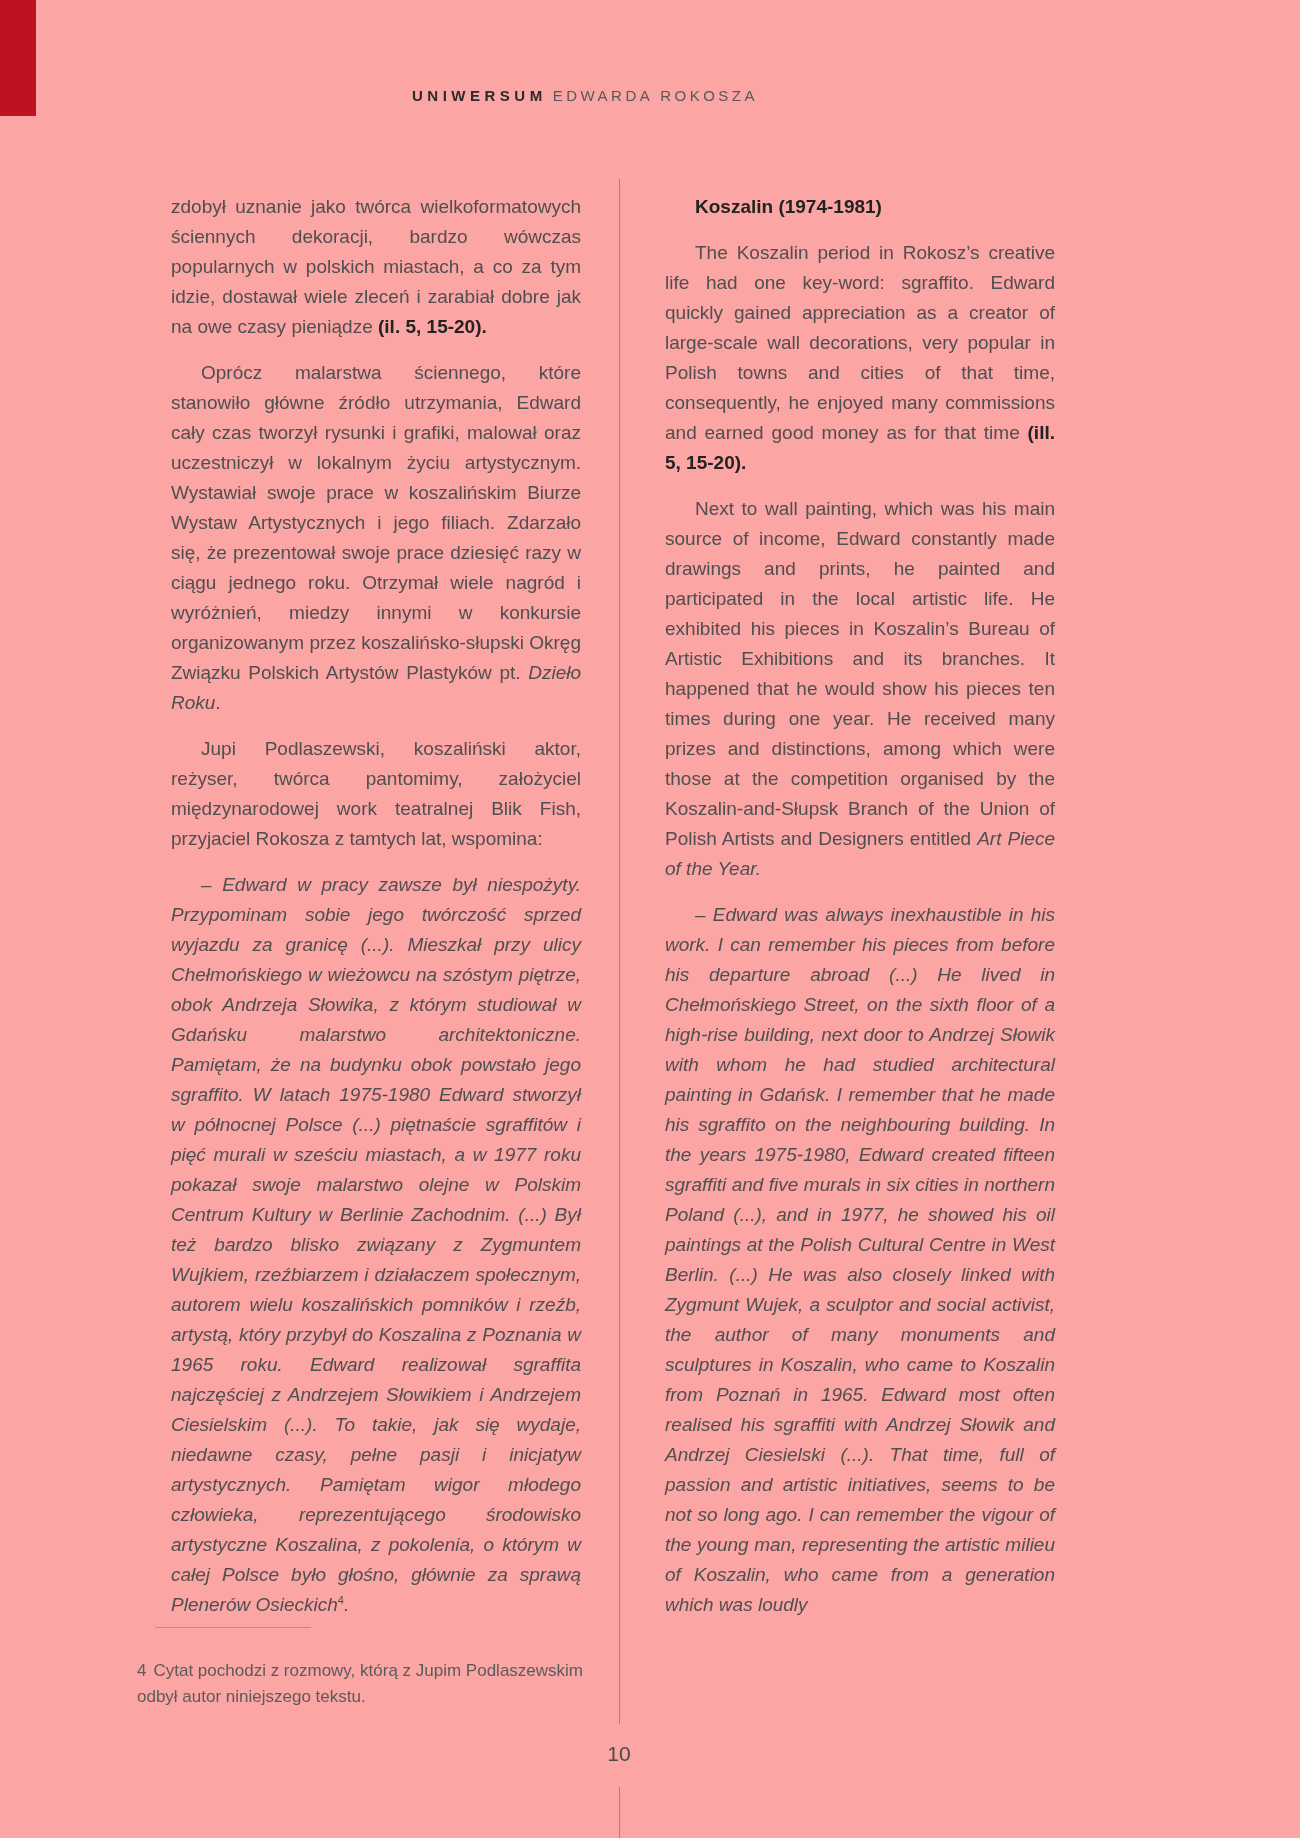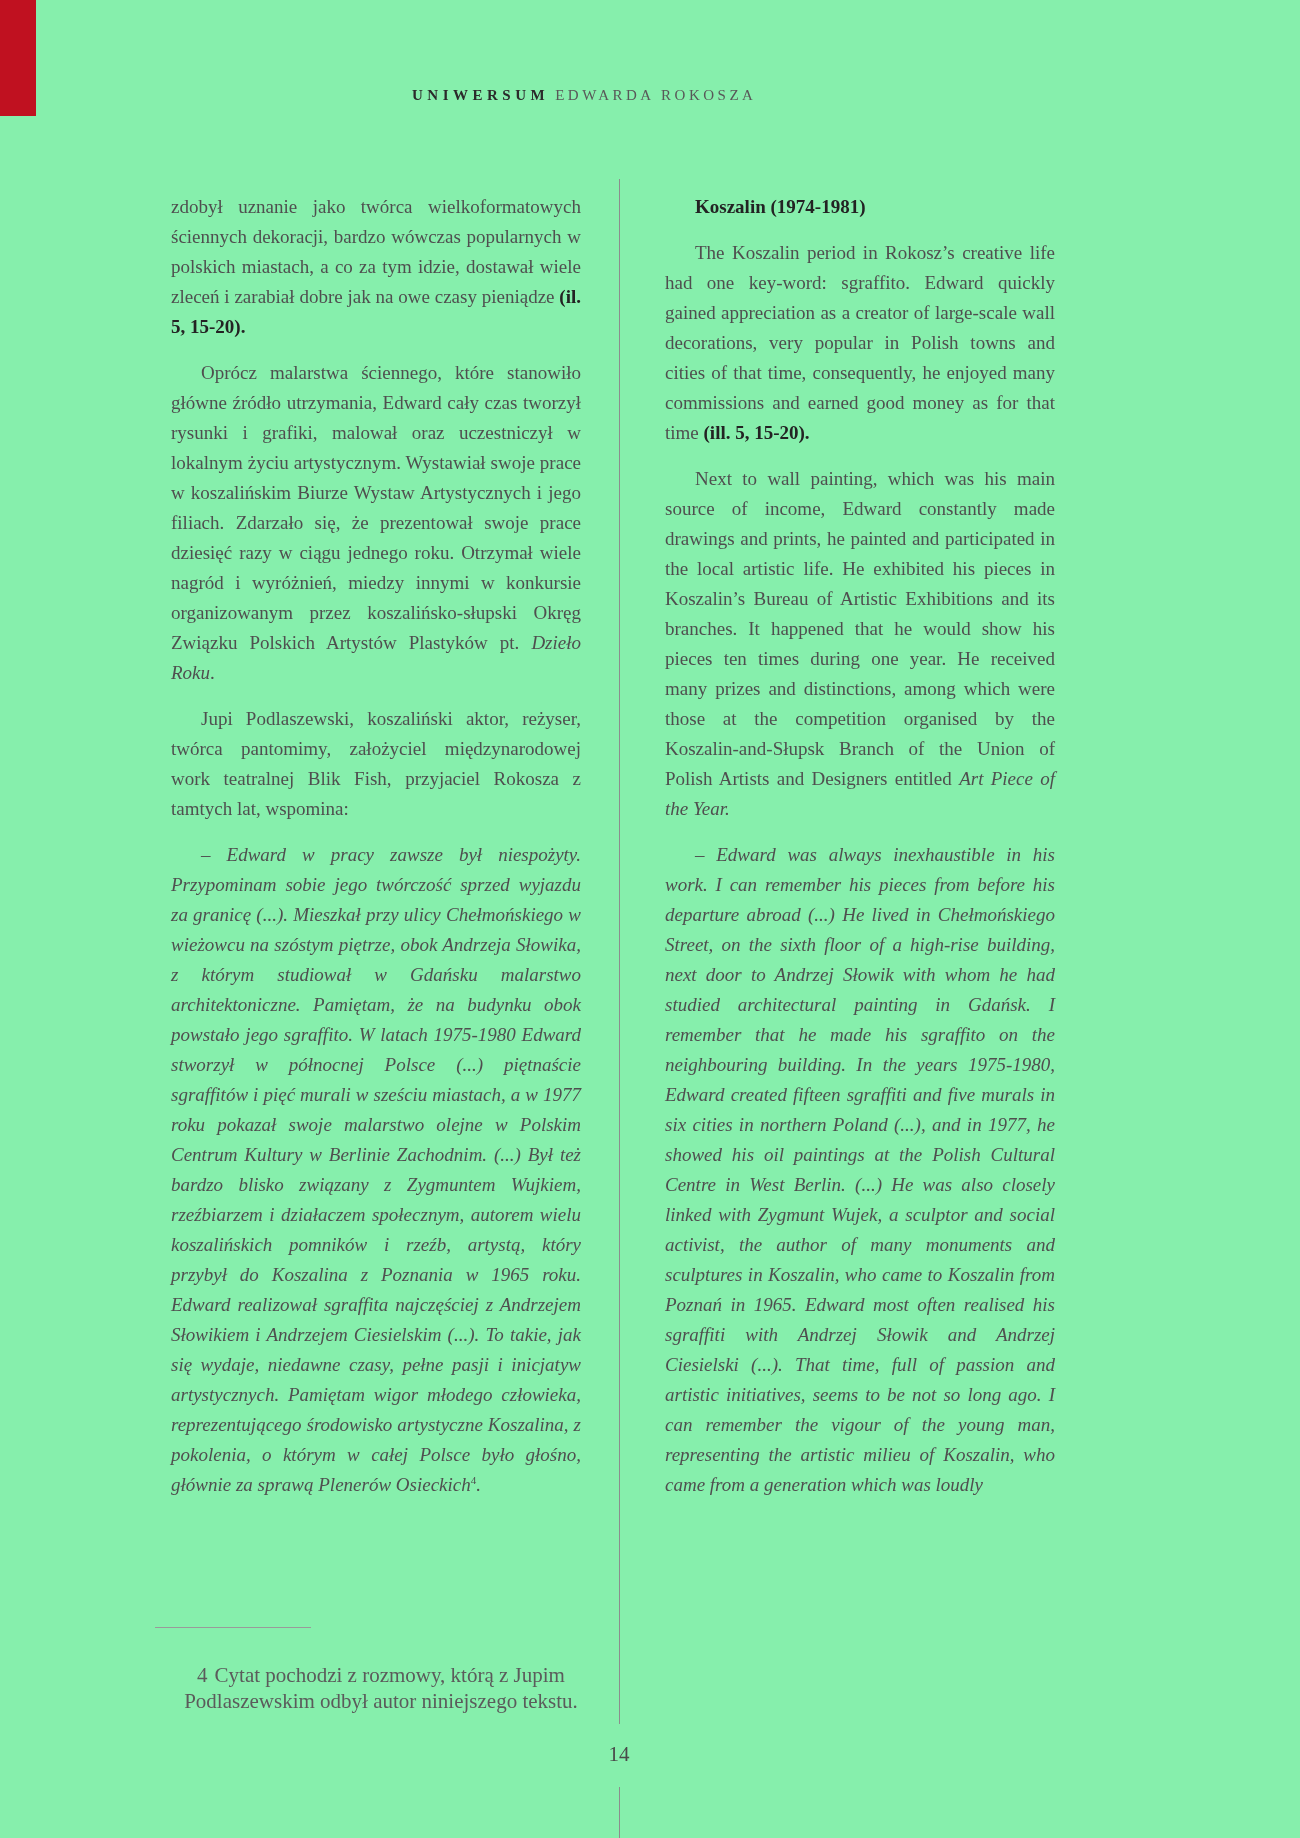--- a/index.html
+++ b/index.html
@@ -1,21 +1,21 @@
 <!DOCTYPE html>
 <html lang="pl"><head>
 <meta charset="utf-8">
 <style>
   html,body{margin:0;padding:0;background:#ffffff;}
   .page{
     position:relative;
     width:1300px;height:1838px;
-    background:#86efac;
+    background:#fca5a5;
     overflow:hidden;
-    font-family:Liberation Serif, serif;
+    font-family:Liberation Sans, sans-serif;
     color:#4f4f4f;
   }
   .chapter-tab{
     position:absolute;left:0;top:0;width:36px;height:116px;
   }
   .running-header{
     position:absolute;left:412px;top:86px;
     font-size:15px;line-height:19px;white-space:nowrap;
     color:#2e2e2e;
   }
@@ -41,22 +41,22 @@
   .divider-top{top:179px;height:1545px;}
   .divider-bottom{top:1787px;height:51px;}
   .page-number{
     position:absolute;left:589px;top:1742px;width:60px;
     text-align:center;font-size:21px;color:#4a4a4a;
   }
   .footnote-rule{
     position:absolute;left:155px;top:1627px;width:156px;height:1px;background:#9a9a9a;
   }
   .footnote{
-    position:absolute;left:151px;top:1641px;width:460px;
-    font-size:21px;line-height:26px;color:#5b5b5b;text-align:center;
+    position:absolute;left:137px;top:1641px;width:460px;
+    font-size:17px;line-height:26px;color:#5b5b5b;text-align:left;
   }
   .footnote .fn-marker{margin-right:7px;}
 </style>
 </head>
 <body>
 
 <div class="page">
 
   <div class="chapter-tab" style="background: rgb(192, 17, 32);"></div>
 
@@ -79,17 +79,17 @@
       <p class="para indent"><span class="run-normal">Next to wall painting, which was his main source of income, Edward constantly made drawings and prints, he painted and participated in the local artistic life. He exhibited his pieces in Koszalin’s Bureau of Artistic Exhibitions and its branches. It happened that he would show his pieces ten times during one year. He received many prizes and distinctions, among which were those at the competition organised by the Koszalin-and-Słupsk Branch of the Union of Polish Artists and Designers entitled </span><span class="run-italic">Art Piece of the Year.</span></p>
       <p class="para indent"><span class="run-italic">– Edward was always inexhaustible in his work. I can remember his pieces from before his departure abroad (...) He lived in Chełmońskiego Street, on the sixth floor of a high-rise building, next door to Andrzej Słowik with whom he had studied architectural painting in Gdańsk. I remember that he made his sgraffito on the neighbouring building. In the years 1975-1980, Edward created fifteen sgraffiti and five murals in six cities in northern Poland (...), and in 1977, he showed his oil paintings at the Polish Cultural Centre in West Berlin. (...) He was also closely linked with Zygmunt Wujek, a sculptor and social activist, the author of many monuments and sculptures in Koszalin, who came to Koszalin from Poznań in 1965. Edward most often realised his sgraffiti with Andrzej Słowik and Andrzej Ciesielski (...). That time, full of passion and artistic initiatives, seems to be not so long ago. I can remember the vigour of the young man, representing the artistic milieu of Koszalin, who came from a generation which was loudly</span></p>
     </div>
 
   <div class="footnote-rule"></div>
 
   <p class="footnote">
     <span class="fn-marker">4</span><span>Cytat pochodzi z rozmowy, którą z Jupim Podlaszewskim odbył autor niniejszego tekstu.</span>
   </p>
 
-  <div class="page-number">14</div>
+  <div class="page-number">10</div>
 
   <div class="divider divider-bottom"></div>
 
 </div>
 
 </body></html>

